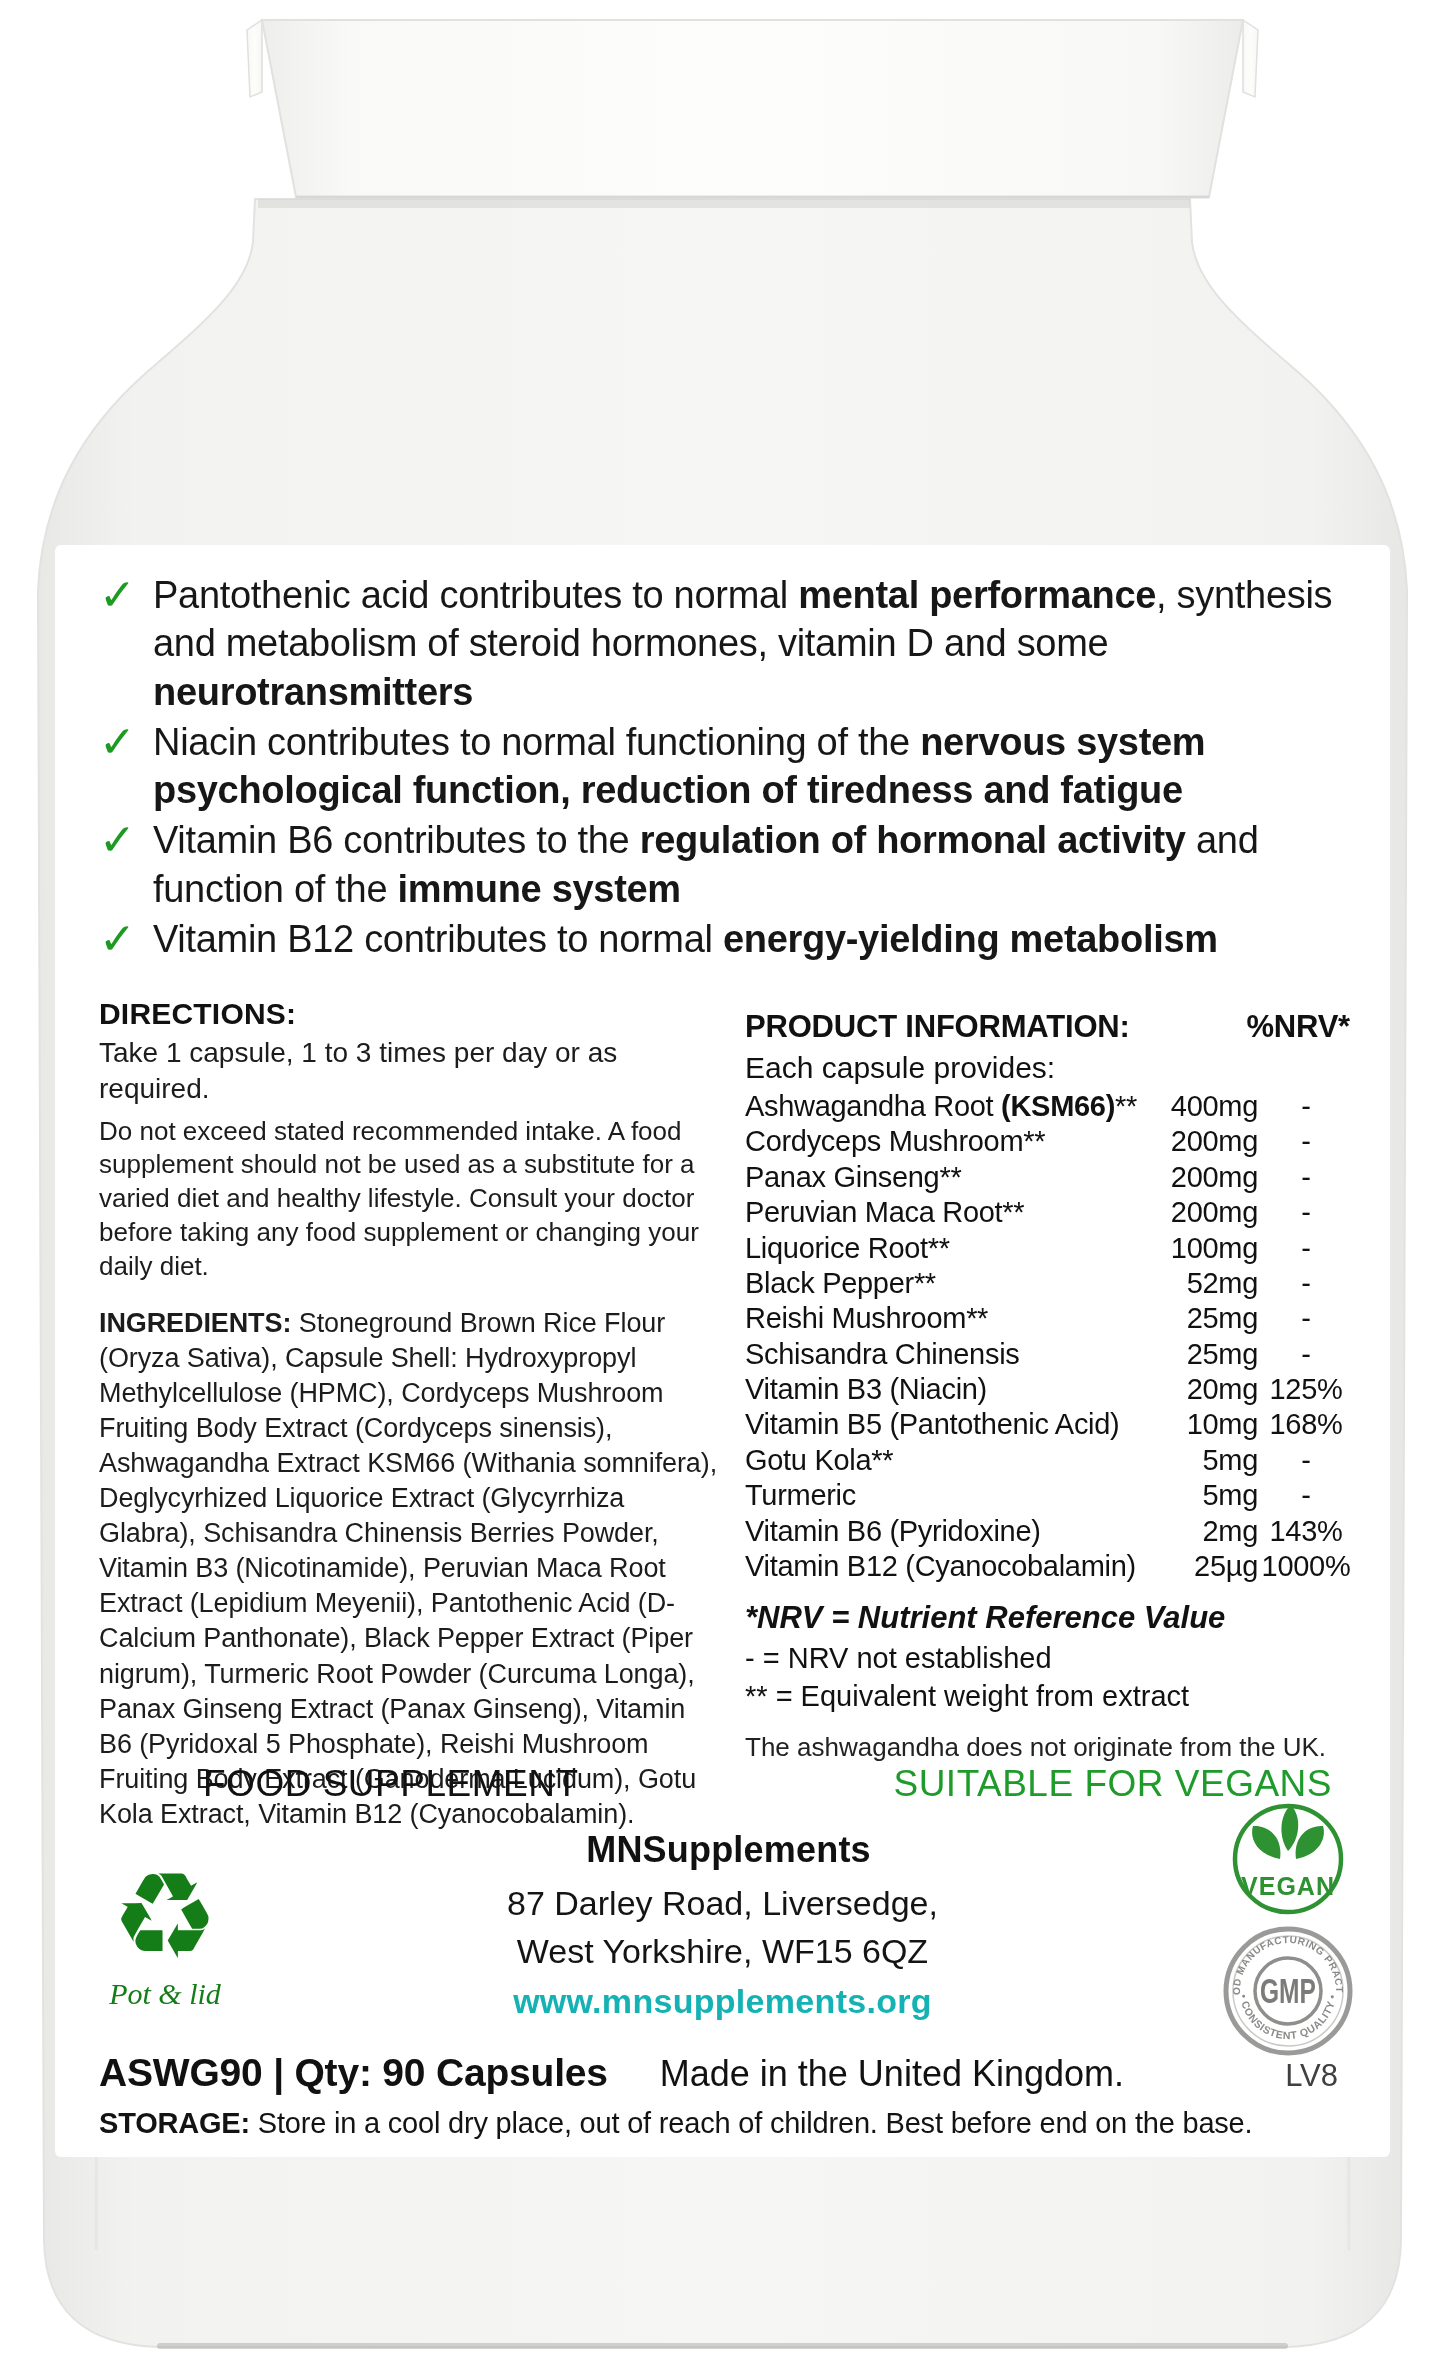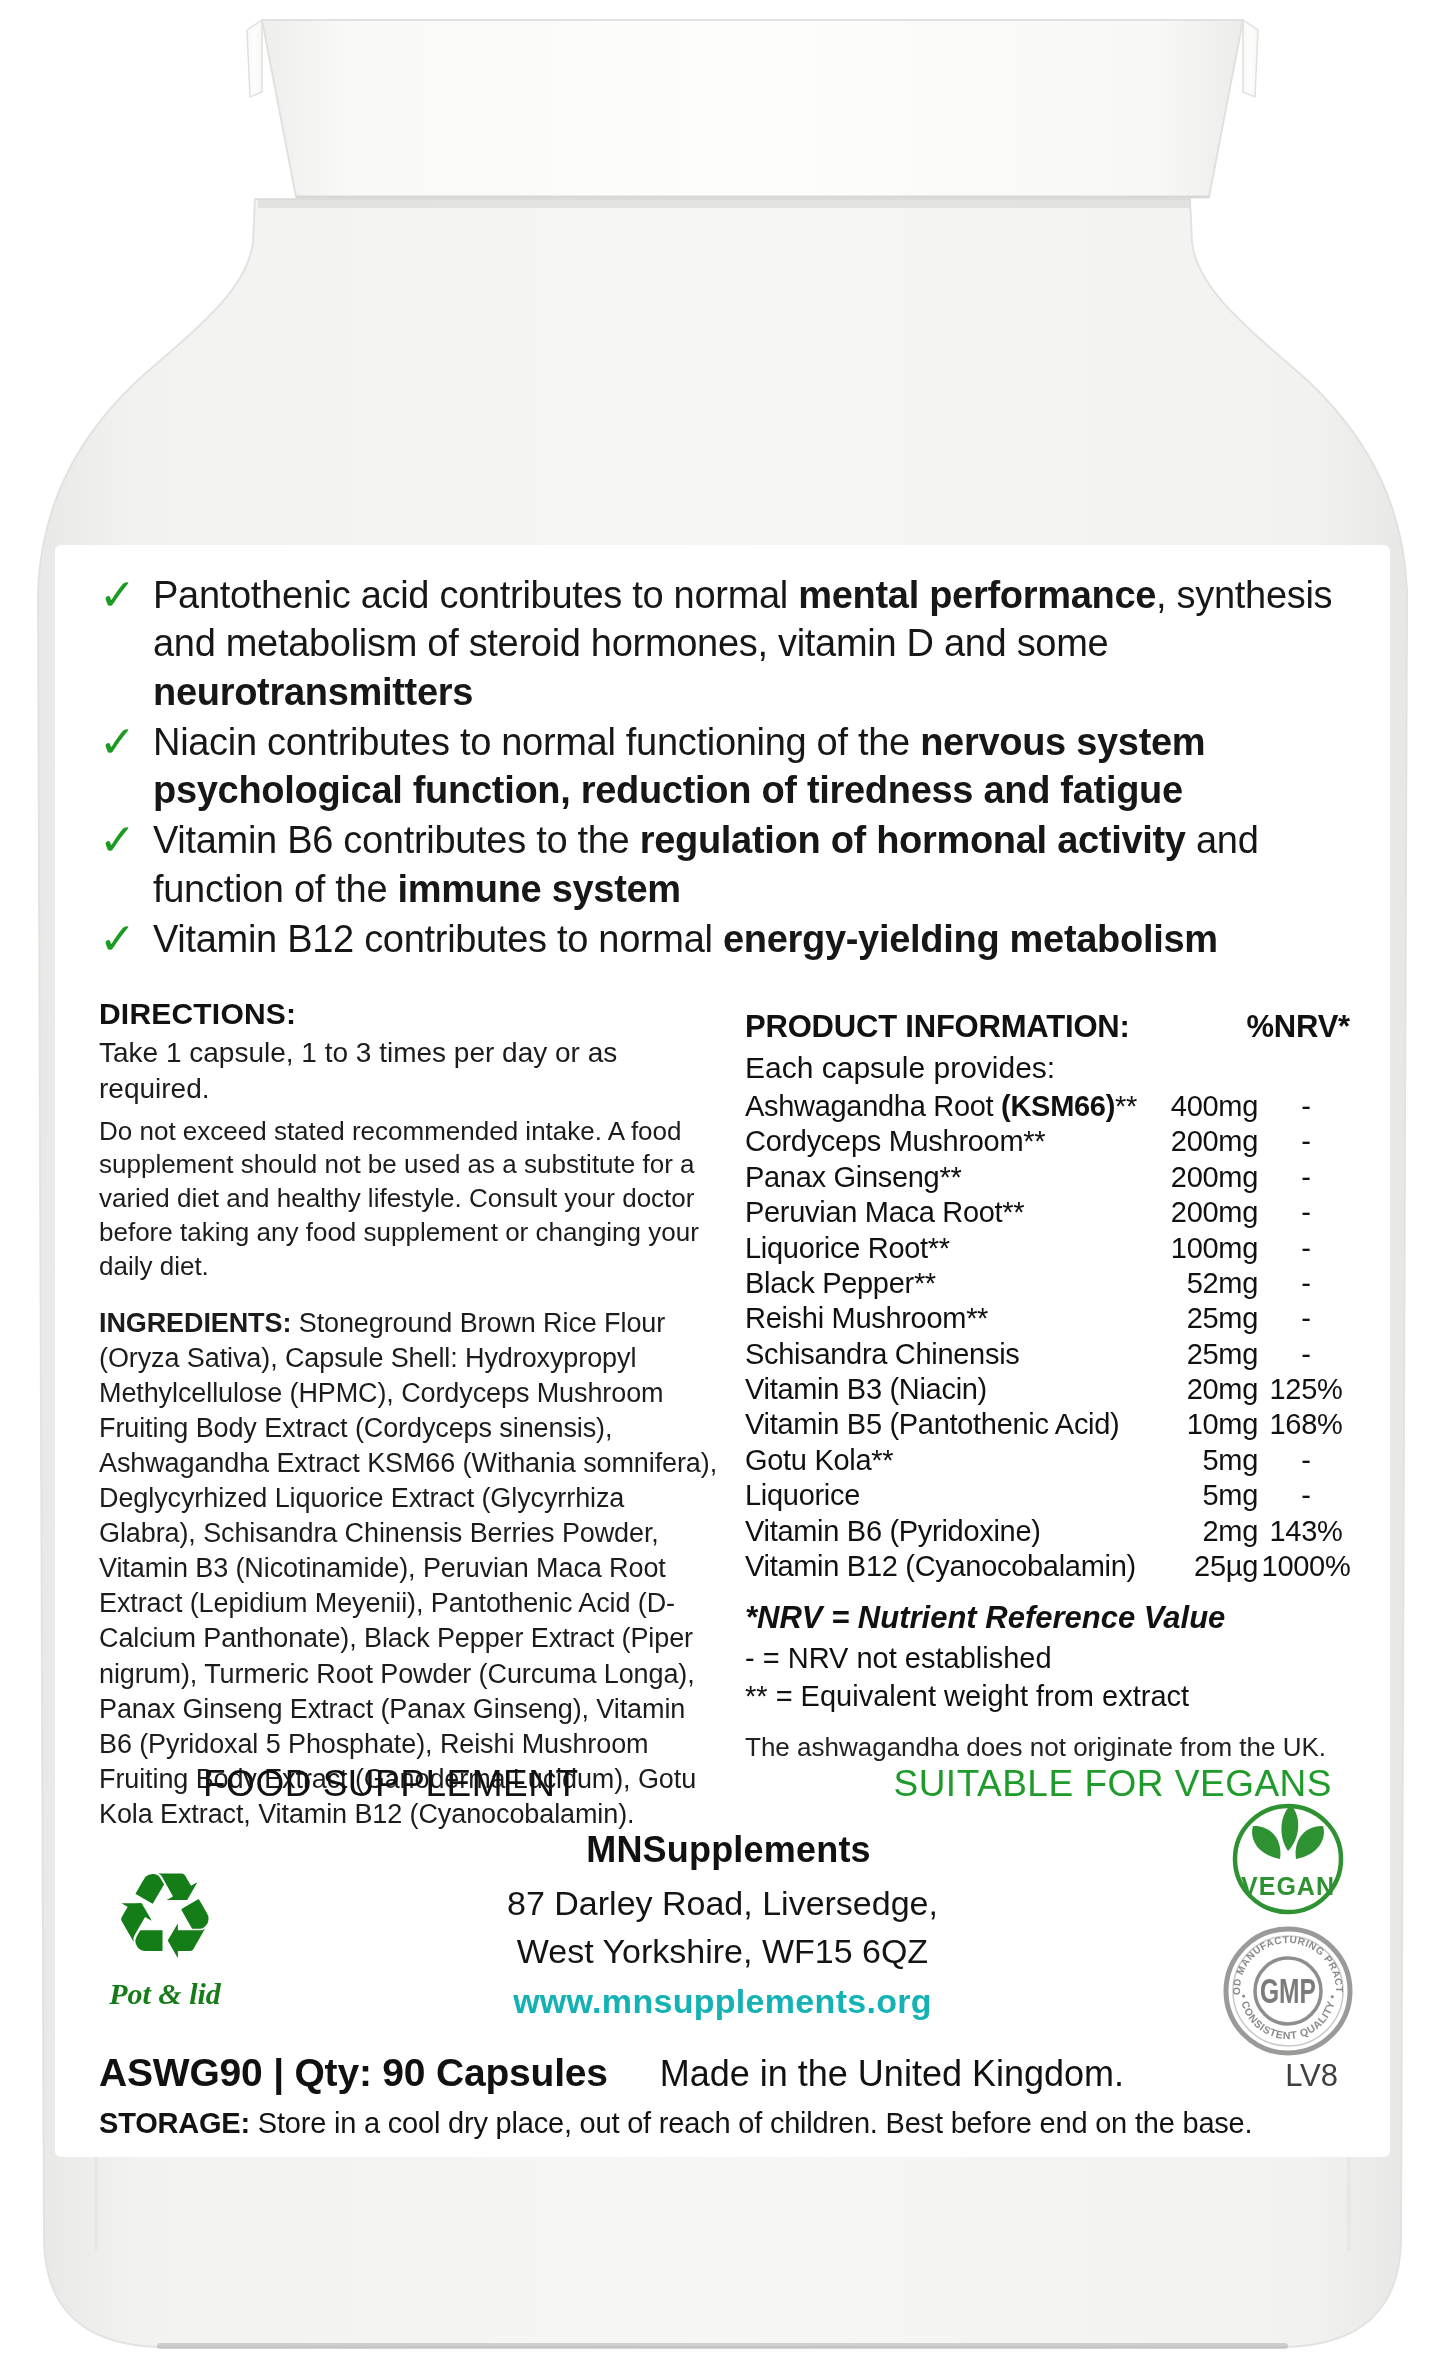--- a/index.html
+++ b/index.html
@@ -54,21 +54,21 @@
   
   .address{position:absolute;top:1284px;left:0;width:100%;text-align:center;}
   .company{font-weight:700;font-size:36px;margin-bottom:8px;letter-spacing:.2px;padding-left:12px;}
   .addr{font-size:34px;line-height:1.42;color:#141414;}
   .site{font-size:34px;font-weight:700;margin-top:6px;color:var(--website-teal);letter-spacing:.3px;}
 
   
   .recycle{position:absolute;left:20px;top:1312px;width:180px;text-align:center;}
   .rsym{font-size:120px;line-height:1;color:var(--recycle-green);
         font-family:"DejaVu Sans",sans-serif;}
-  .rcap{font-family:"Liberation Serif","DejaVu Serif",serif;font-style:italic;font-weight:700;
+  .rcap{font-family:"Liberation Serif","DejaVu Serif",serif;font-style:italic;font-weight:400;
         font-size:30px;color:var(--recycle-green);margin-top:0px;}
 
   
   .badges{position:absolute;right:34px;top:1256px;width:136px;display:flex;
           flex-direction:column;align-items:center;gap:8px;}
 
   
   .sku-row{position:absolute;top:1506px;left:44px;right:44px;display:flex;align-items:baseline;}
   .sku{font-weight:700;font-size:39px;letter-spacing:-0.2px;}
   .made{font-size:36px;margin-left:52px;}
@@ -208,21 +208,21 @@
               <div class="pname"><span>Vitamin B5 (Pantothenic Acid)</span></div>
               <div class="pamt">10mg</div>
               <div class="pnrv">168%</div>
             </div>
             <div class="pirow">
               <div class="pname"><span>Gotu Kola**</span></div>
               <div class="pamt">5mg</div>
               <div class="pnrv">-</div>
             </div>
             <div class="pirow">
-              <div class="pname"><span>Liquorice</span></div>
+              <div class="pname"><span>Turmeric</span></div>
               <div class="pamt">5mg</div>
               <div class="pnrv">-</div>
             </div>
             <div class="pirow">
               <div class="pname"><span>Vitamin B6 (Pyridoxine)</span></div>
               <div class="pamt">2mg</div>
               <div class="pnrv">143%</div>
             </div>
             <div class="pirow">
               <div class="pname"><span>Vitamin B12 (Cyanocobalamin)</span></div>

